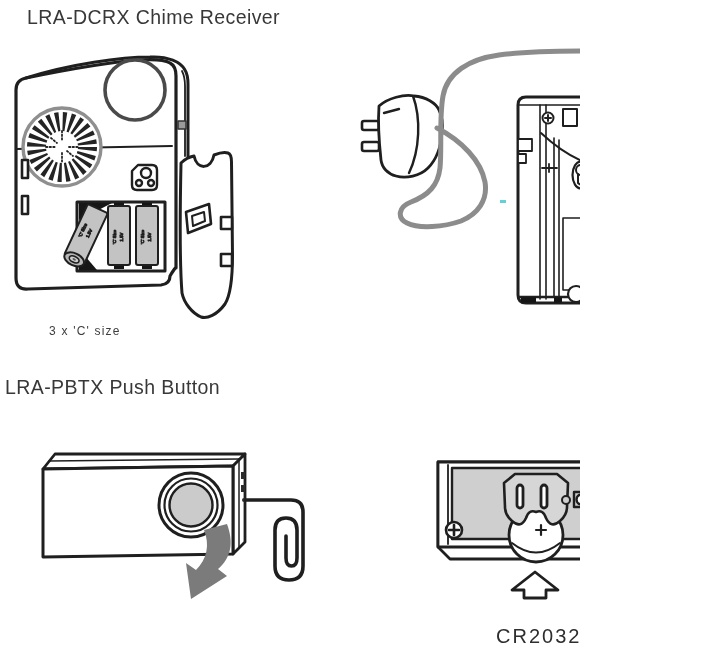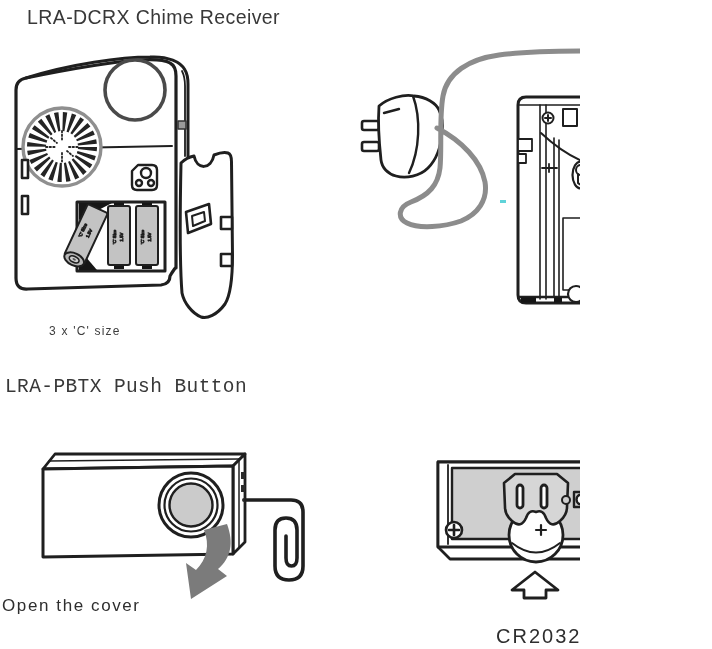--- a/index.html
+++ b/index.html
@@ -4,34 +4,33 @@
 <style>
   html,body{margin:0;padding:0;background:#fff;}
   #page{position:relative;width:580px;height:649px;background:#ffffff;overflow:hidden;
         font-family:"Liberation Sans", sans-serif;}
   .title{position:absolute;font-size:19.5px;font-weight:400;color:#383838;letter-spacing:.4px;white-space:nowrap;}
   .caption{position:absolute;color:#2e2e2e;white-space:nowrap;}
   #cap-batt{left:49px;top:291px;font-size:12px;letter-spacing:1.2px;color:#3d3d3d;margin-top:33px;}
   #cap-open{left:2px;top:596px;font-size:17px;letter-spacing:1.6px;}
   #cap-coin{left:496px;top:625px;font-size:20px;letter-spacing:2px;}
   #t1{left:27px;top:6px;}
-  #t2{left:5px;top:376px;font-family:Liberation Mono, monospace;}
+  #t2{left:5px;top:376px;}
   svg{position:absolute;left:0;top:0;}
   svg *{vector-effect:none;}
   text.batt{font-family:"Liberation Sans",sans-serif;font-size:4.3px;fill:#3a3a3a;}
 </style>
 </head>
 <body>
 
 <div id="page">
 
   <div id="t1" class="title">LRA-DCRX Chime Receiver</div>
   <div id="t2" class="title">LRA-PBTX Push Button</div>
   <div id="cap-batt" class="caption">3 x 'C' size</div>
-  <div id="cap-open" class="caption">Open the cover</div>
   <div id="cap-coin" class="caption">CR2032</div>
 
   <svg width="712" height="649" viewBox="0 0 712 649" fill="none" stroke="#1f1f1f" stroke-linecap="round" stroke-linejoin="round">
 
     <g>
       <path fill="#fff" stroke-width="3.2" d="M16,278 L16,90 Q16,80 26,78 C70,69 110,62 140,60 C155,59 165,60 170,63 Q176,66 176,76 L176,268 Q176,266 170,276 Q170,284 161,285 L28,289 Q16,290 16,278 Z"></path>
       <g stroke-width="3">
         <path d="M26,78 C70,64 122,57 150,57 C168,56 181,62 185,70 Q188,75 188,84 L188,158"></path>
         <path stroke-width="1.8" d="M182,71 Q185,77 185,86 L185,156"></path>
       </g>

